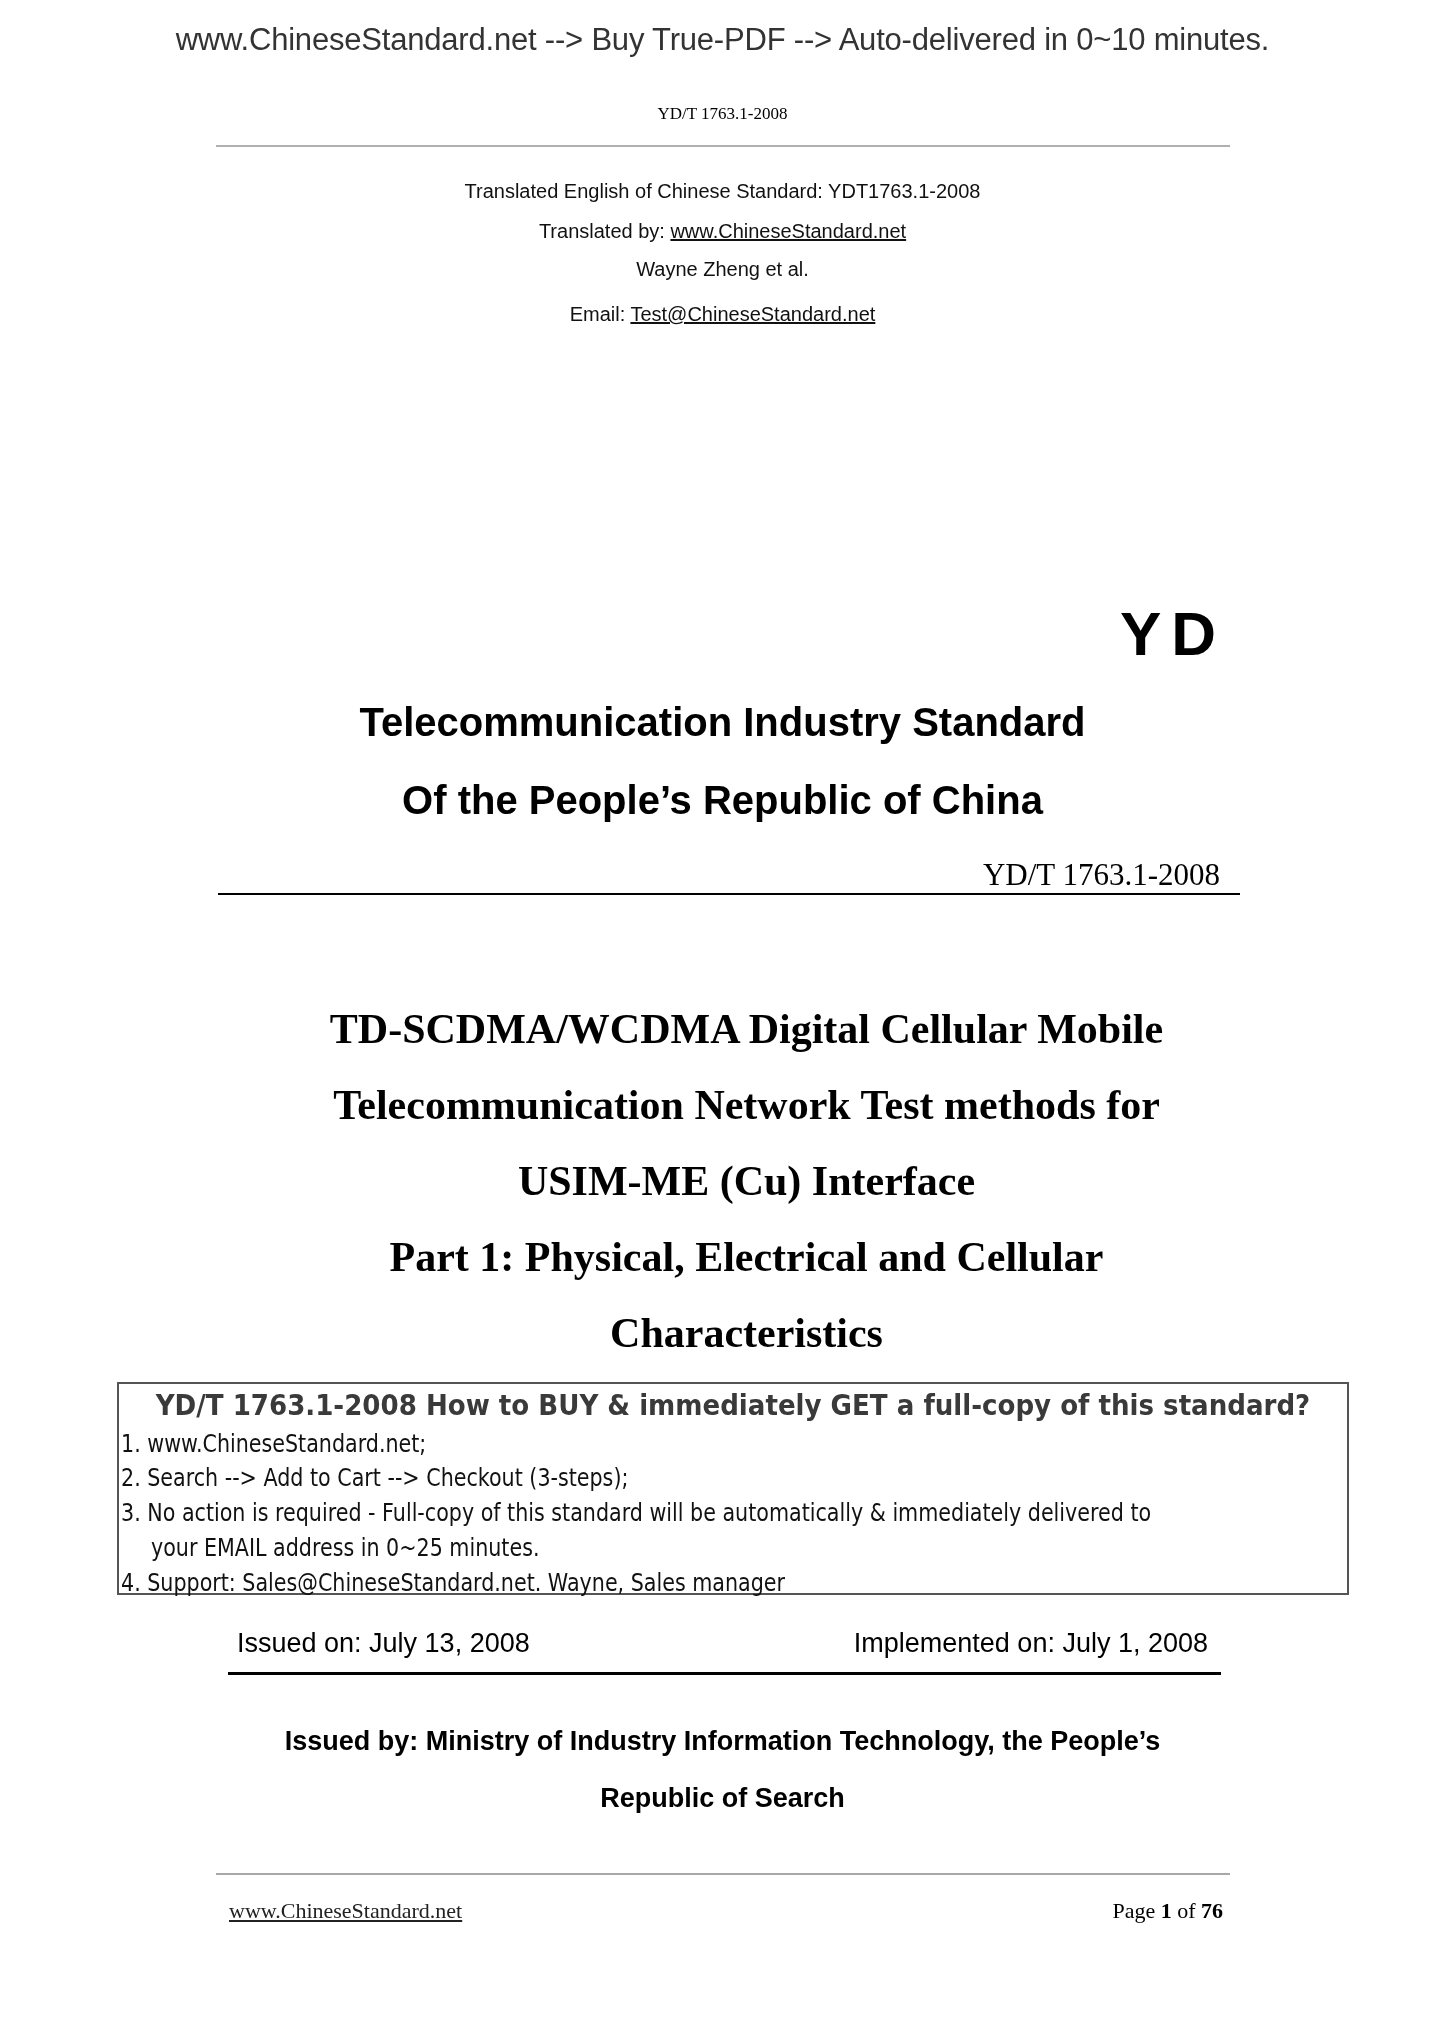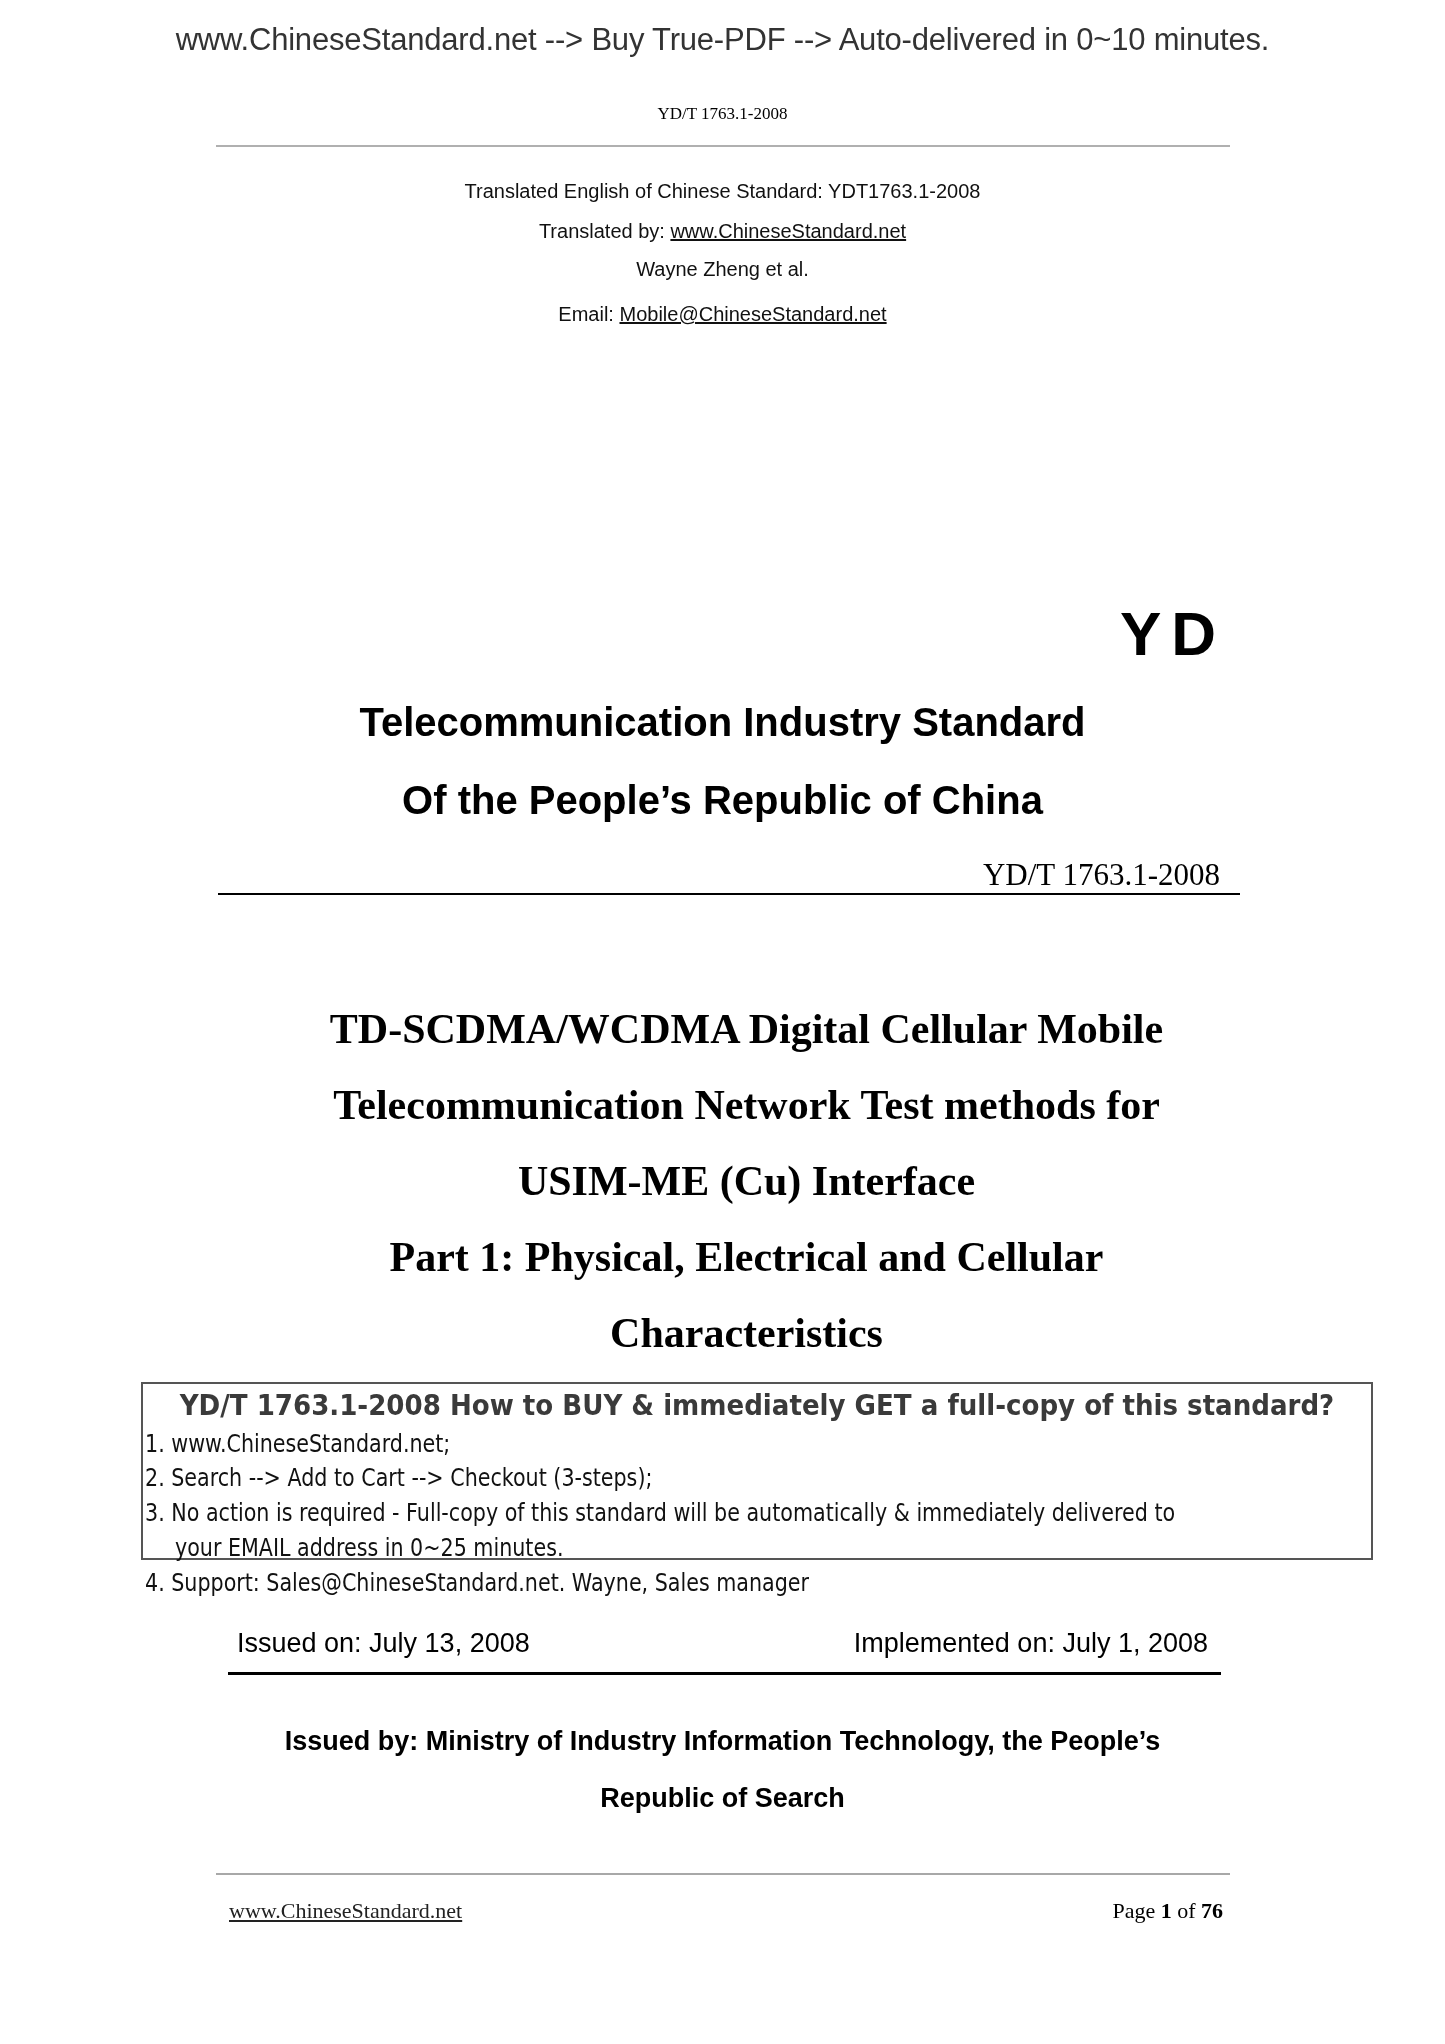--- a/index.html
+++ b/index.html
@@ -27,21 +27,21 @@
   #std-code { top:857px; right:225px; font-size:31px; }
   #std-rule { top:893px; left:218px; width:1022px; border-top:2px solid #000; }
 
   .doc-title { font-family:"Liberation Serif", serif; font-size:42px; font-weight:bold;padding-left:24px; }
   #dt1 { top:1005px; }
   #dt2 { top:1081px; }
   #dt3 { top:1157px; }
   #dt4 { top:1233px; }
   #dt5 { top:1309px; }
 
-  #buy-box { top:1382px; left:117px; width:1232px; height:178px; border:2px solid #555; box-sizing:border-box;margin-left:24px; }
+  #buy-box { top:1382px; left:117px; width:1232px; height:213px; border:2px solid #555; box-sizing:border-box; }
   #buy-title { position:absolute; top:4px; left:0; width:100%; text-align:center; font-size:29px; font-weight:bold; color:#3a3a3a; font-family:"DejaVu Sans Condensed","DejaVu Sans", sans-serif; }
   .buy-item { position:absolute; left:2px; font-size:24px; color:#111; font-family:"DejaVu Sans", sans-serif; transform:scaleX(0.86); transform-origin:left; white-space:nowrap; }
   #bi1 { top:46px; }
   #bi2 { top:80px; }
   #bi3 { top:115px; }
   #bi3b { top:150px; left:32px; }
   #bi4 { top:185px; }
 
   #issued-on { top:1628px; left:237px; font-size:27px; }
   #implemented-on { top:1628px; right:237px; font-size:27px; }
@@ -60,21 +60,21 @@
 <div id="top-banner" class="abs center sans">www.ChineseStandard.net --&gt; Buy True-PDF --&gt; Auto-delivered in 0~10 minutes.</div>
 <div id="header-code" class="abs center serif">YD/T 1763.1-2008</div>
 <div id="header-rule" class="abs"></div>
 
 <div id="t1" class="abs center sans tline">Translated English of Chinese Standard: YDT1763.1-2008</div>
 <div id="t2" class="abs center sans tline">
   <span>Translated by: </span><a class="ul">www.ChineseStandard.net</a>
 </div>
 <div id="t3" class="abs center sans tline">Wayne Zheng et al.</div>
 <div id="t4" class="abs center sans tline">
-  <span>Email: </span><a class="ul">Mobile@ChineseStandard.net</a>
+  <span>Email: </span><a class="ul">Test@ChineseStandard.net</a>
 </div>
 
 <div id="yd-mark" class="abs sans">YD</div>
 <div id="std-title1" class="abs center sans big-sans">Telecommunication Industry Standard</div>
 <div id="std-title2" class="abs center sans big-sans">Of the People’s Republic of China</div>
 <div id="std-code" class="abs serif">YD/T 1763.1-2008</div>
 <div id="std-rule" class="abs"></div>
 
 <div id="dt1" class="abs center doc-title">TD-SCDMA/WCDMA Digital Cellular Mobile</div>
 <div id="dt2" class="abs center doc-title">Telecommunication Network Test methods for</div>

